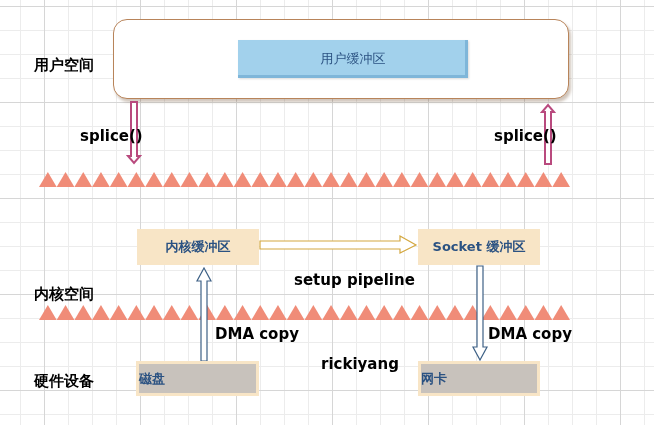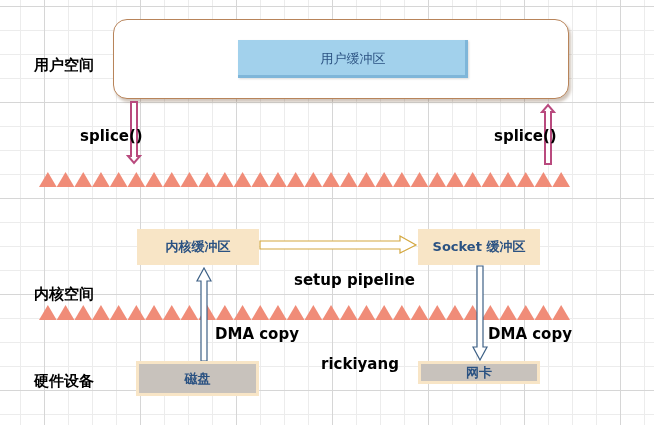--- a/index.html
+++ b/index.html
@@ -33,26 +33,26 @@
     }
     .beige-box {
       background: #f8e5c6;
       display: flex; align-items: center; justify-content: center;
       font-size: 13px; font-weight: bold; color: #2b5282;
     }
     .kernel-buffer { left: 137px; top: 229px; width: 122px; height: 36px; }
     .socket-buffer { left: 418px; top: 229px; width: 122px; height: 36px; }
     .hw-box {
       background: #c8c2bc; border: 3px solid #f8e5c6;
-      display: flex; align-items: center; justify-content: center;
+      display: flex; align-items: center; justify-content: flex-start;
       font-size: 13px; font-weight: bold; color: #2b5282;
       box-sizing: border-box;
     }
     .disk { left: 136px; top: 361px; width: 123px; height: 35px; }
-    .nic { left: 418px; top: 361px; width: 122px; height: 23px; }
+    .nic { left: 418px; top: 361px; width: 122px; height: 35px; }
     svg.overlay { position: absolute; left: 0; top: 0; }
   </style>
 </head>
 <body>
 
 <div class="abs label" style="left:34px; top:56px;">用户空间</div>
 <div class="abs label" style="left:34px; top:239px;margin-top:46px;">内核空间</div>
 <div class="abs label" style="left:34px; top:372px;">硬件设备</div>
 
 <div class="abs user-space-box"></div>

